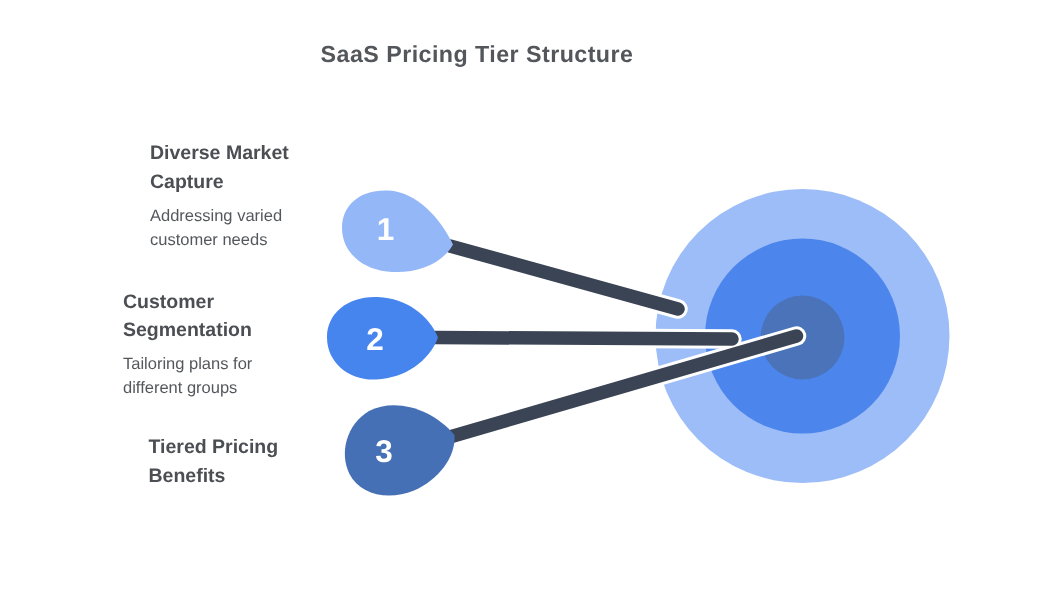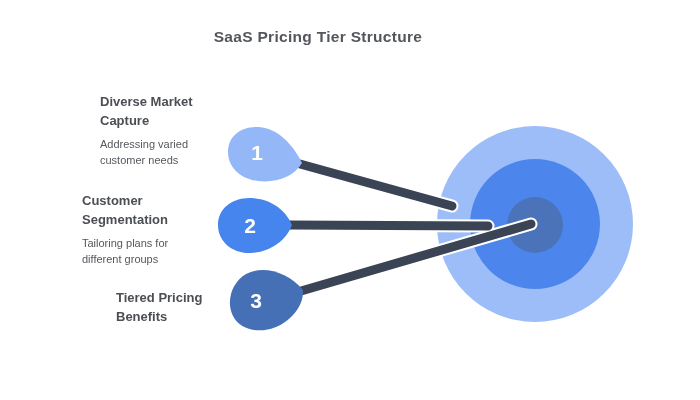--- a/index.html
+++ b/index.html
@@ -41,21 +41,21 @@
     color: #4B4E53;
   }
   .tier-label .desc {
     margin-top: 6px;
     font-size: 11px;
     line-height: 16px;
     color: #54585D;
   }
   .label-1 { left: 100px; top: 92px;  width: 118px; }
   .label-2 { left: 82px;  top: 191px; width: 118px; }
-  .label-3 { left: 116px; top: 288px; width: 126px; }
+  .label-3 { left: 99px; top: 288px; width: 126px; }
 
   .connector-casing {
     stroke: #ffffff;
     stroke-width: 13;
     stroke-linecap: round;
     fill: none;
   }
   .connector {
     stroke-width: 9;
     stroke-linecap: round;

